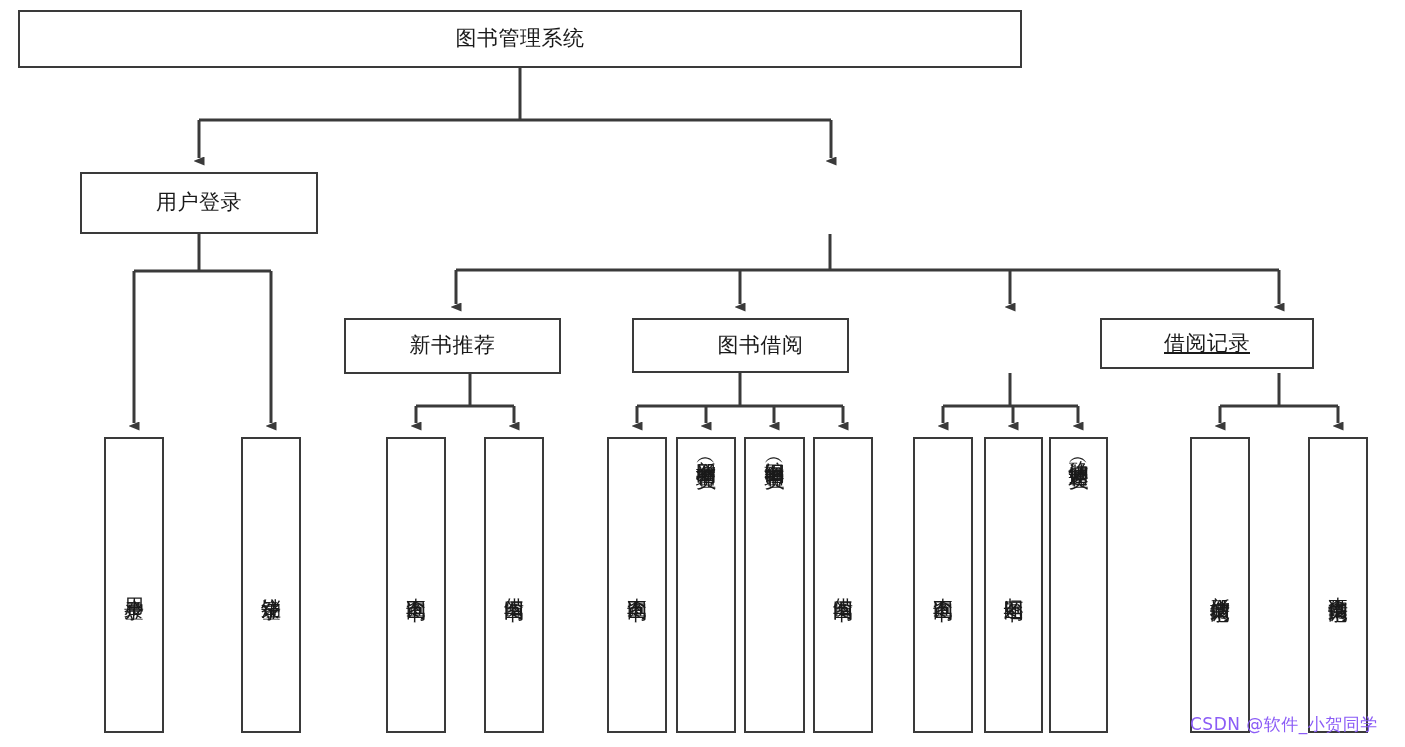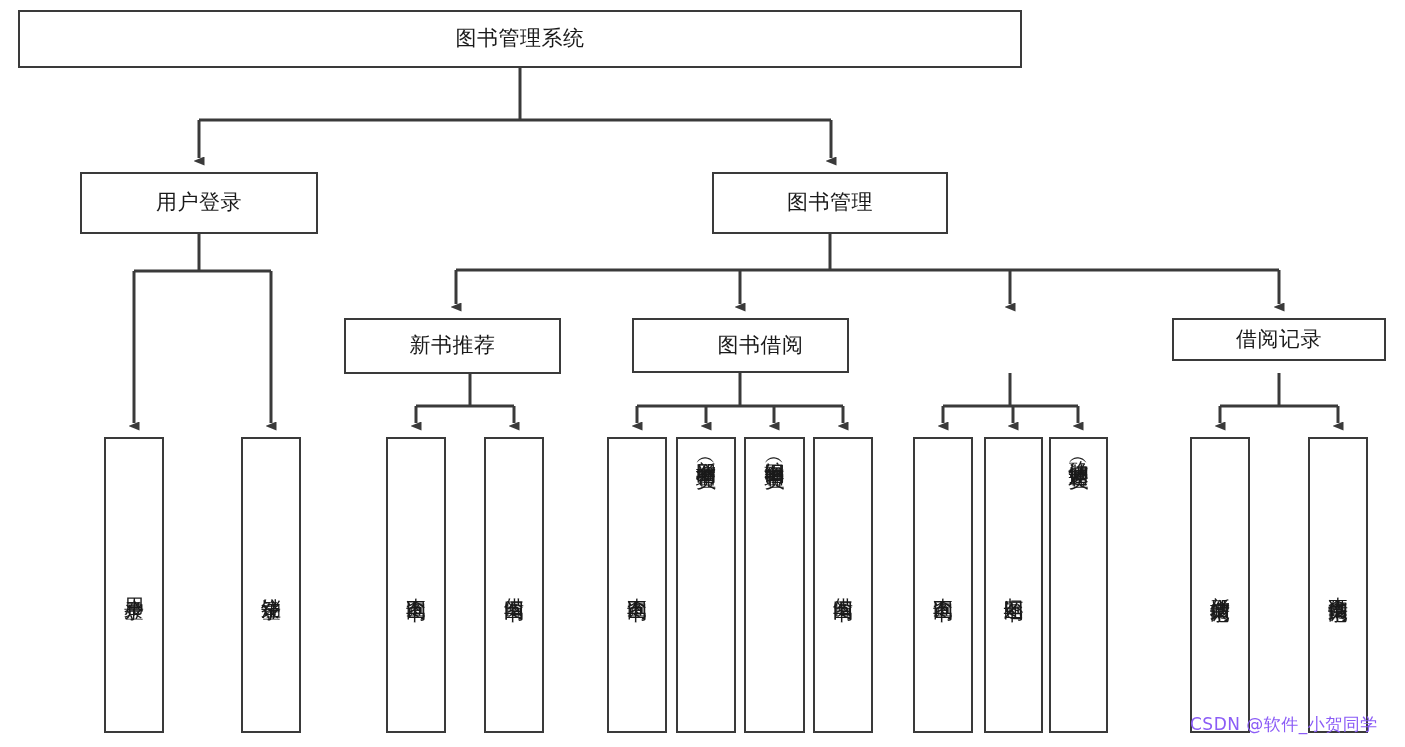--- a/index.html
+++ b/index.html
@@ -121,31 +121,28 @@
     </g>
   </svg>
 
   <div class="node horiz" style="left:18px; top:10px; width:1004px; height:58px;">
     <span class="label">图书管理系统</span>
   </div>
 
   <div class="node horiz" style="left:80px; top:172px; width:238px; height:62px;">
     <span class="label">用户登录</span>
   </div>
-  <div class="node horiz" style="left:712px; top:172px; width:236px; height:62px;">
-    <span class="label">图书管理</span>
-  </div>
 
   <div class="node horiz" style="left:344px; top:318px; width:217px; height:56px;">
     <span class="label">新书推荐</span>
   </div>
   <div class="node horiz" style="left:632px; top:318px; width:217px; height:55px;padding-left:40px;">
     <span class="label">图书借阅</span>
   </div>
-  <div class="node horiz" style="left:1172px; top:318px; width:214px; height:43px;">
+  <div class="node horiz" style="left:1100px; top:318px; width:214px; height:51px;text-decoration:underline;">
     <span class="label">借阅记录</span>
   </div>
 
   <div class="node vert centered" style="left:104px; top:437px; width:60px; height:296px;">
     <span class="label">用户登录</span>
   </div>
   <div class="node vert centered" style="left:241px; top:437px; width:60px; height:296px;">
     <span class="label">注销登录</span>
   </div>
   <div class="node vert centered" style="left:386px; top:437px; width:60px; height:296px;">

